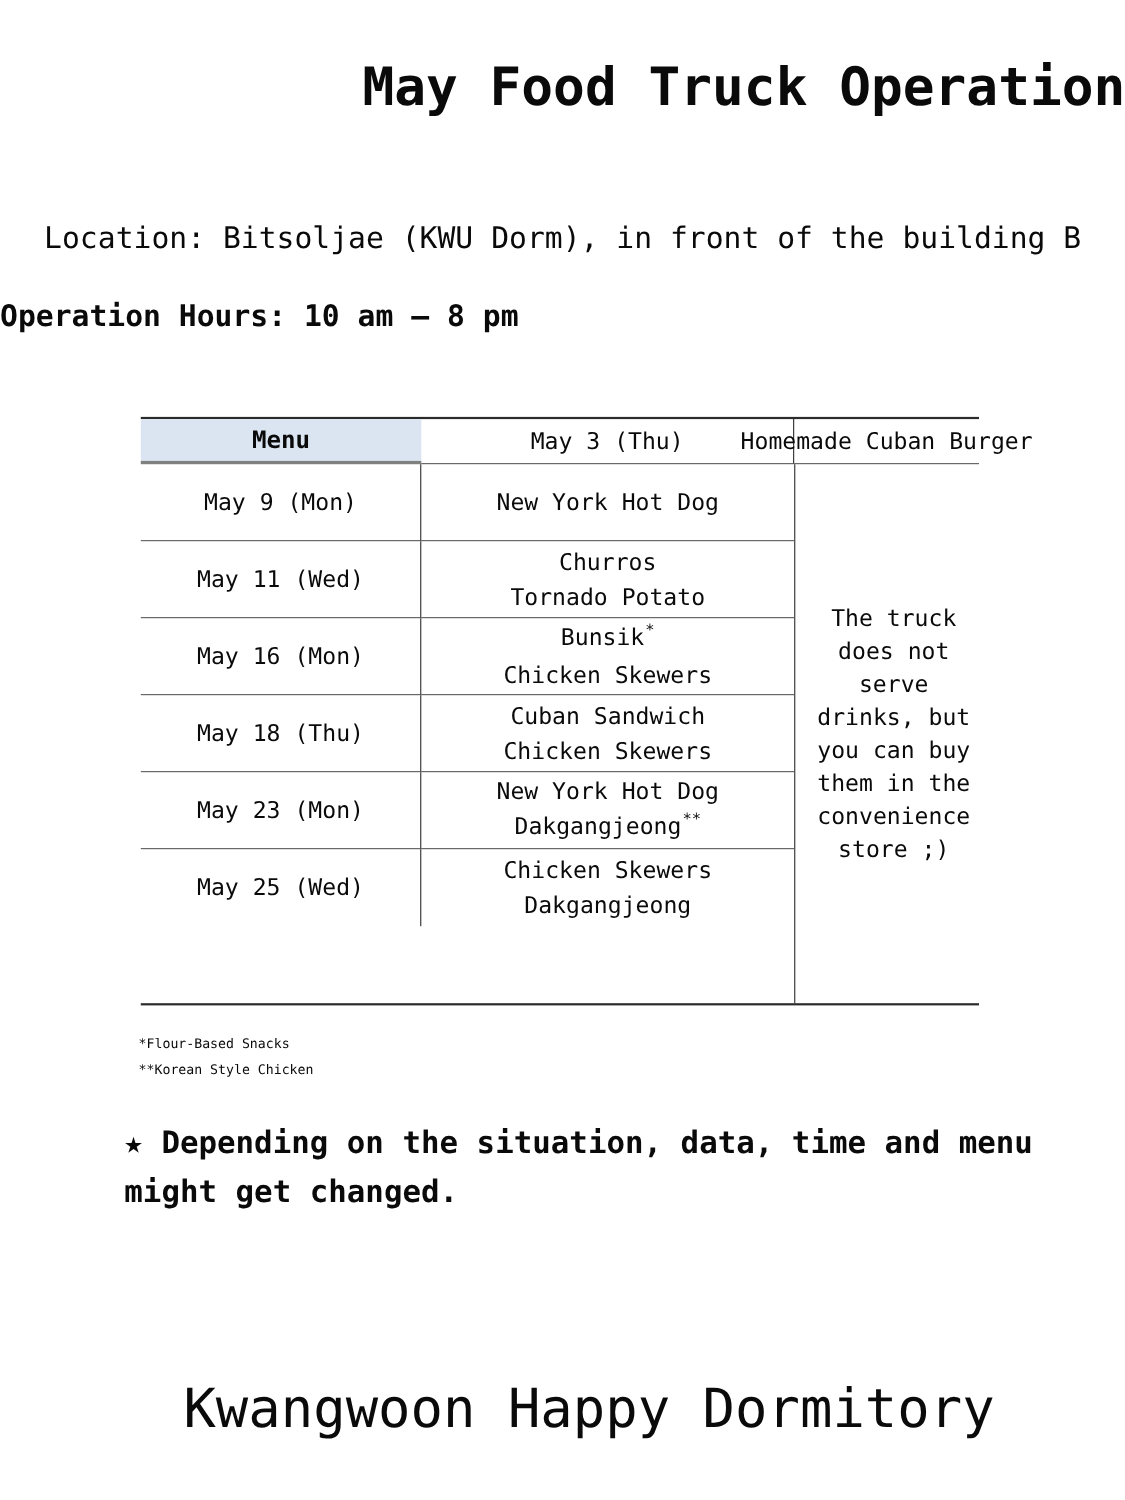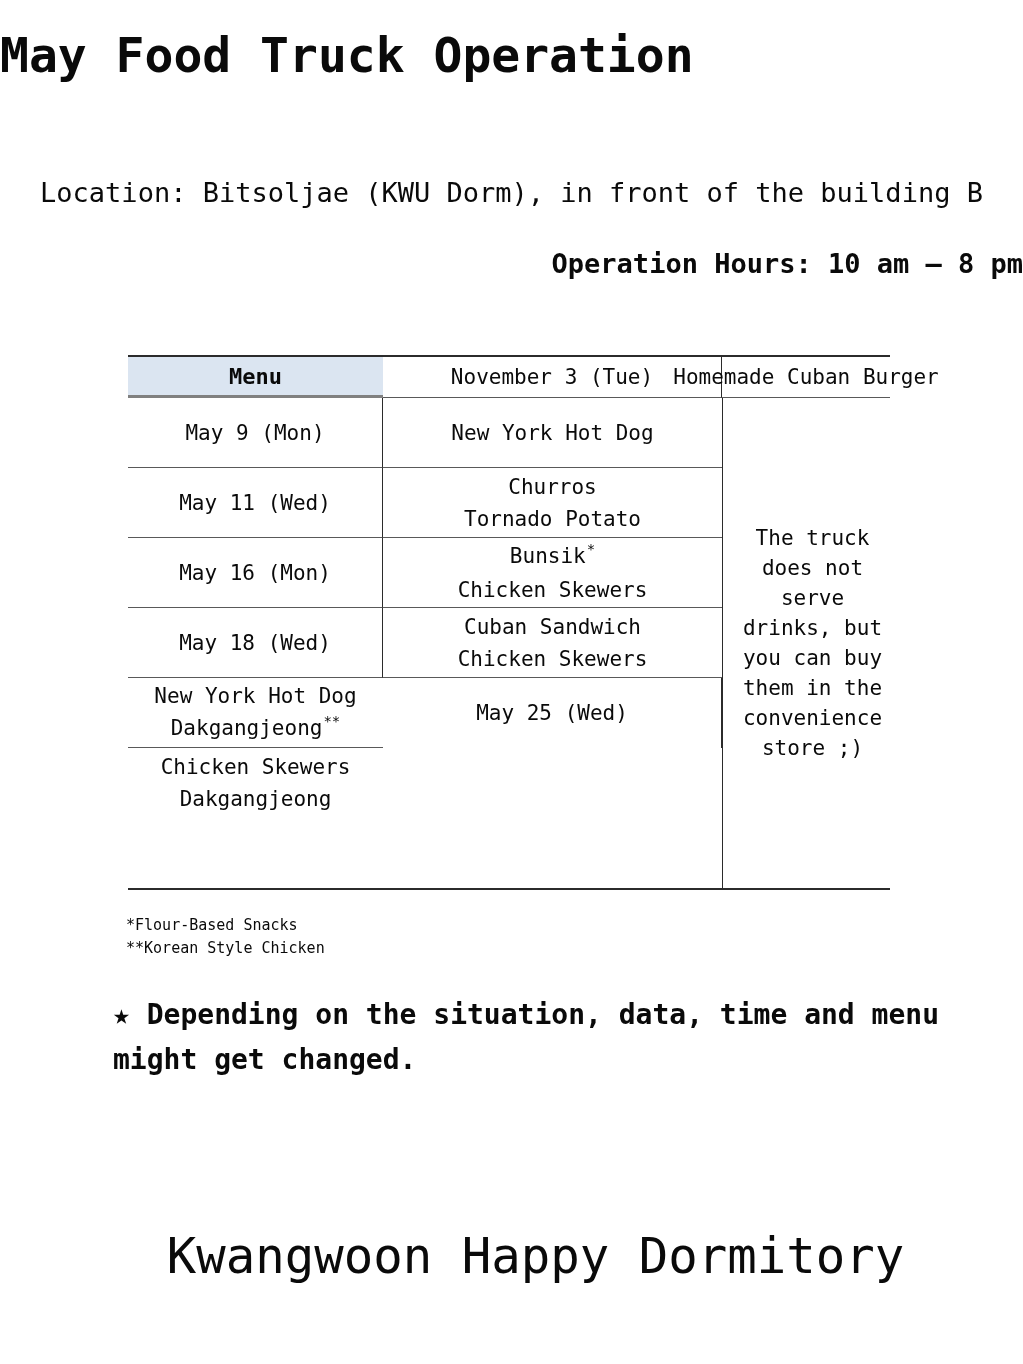--- a/index.html
+++ b/index.html
@@ -4,38 +4,38 @@
 <style>
   * { box-sizing: border-box; margin: 0; padding: 0; }
   html, body { background: #ffffff; }
   body {
     width: 1023px; height: 1364px;
     font-family: "DejaVu Sans Mono", "Liberation Mono", monospace;
     color: #0a0a0a;
     overflow: hidden;
   }
   .title {
-    margin-top: 28px;
-    text-align: left;
+    margin-top: 52px;
+    text-align: right;
     font-size: 48px;
     font-weight: bold;
     line-height: 1.15;
     letter-spacing: 0px;
     white-space: nowrap;
   }
   .location {
     margin-top: 94px;
     text-align: center;
     font-size: 27px;
     font-weight: normal;
     white-space: nowrap;
   }
   .hours {
     margin-top: 40px;
-    text-align: right;
+    text-align: left;
     font-size: 27px;
     font-weight: bold;
     white-space: nowrap;
   }
   .tbl {
     margin: 76px 0 0 128px;
     width: 762px;
     display: grid;
     grid-template-columns: 255px 339px 168px;
     grid-template-rows: 41px repeat(7, 70px);
@@ -67,21 +67,21 @@
     padding-left: 12px;
   }
   .menu-line { white-space: nowrap; }
   .sup {
     font-size: 14px;
     position: relative; top: -9px;
     margin-left: 1px;
   }
   .footnotes {
     margin: 24px 0 0 126px;
-    font-size: 15px;
+    font-size: 12px;
     line-height: 23px;
   }
   .warning {
     margin: 32px 0 0 113px;
     width: 880px;
     font-size: 28px;
     font-weight: bold;
     line-height: 45px;
   }
   .footer-title {
@@ -110,21 +110,21 @@
 
     <div class="note-cell col-note">The truck
 does not
 serve
 drinks, but
 you can buy
 them in the
 convenience
 store ;)</div>
 
-    <div class="td col-date sep">November 3 (Tue)</div>
+    <div class="td col-date sep">May 3 (Thu)</div>
     <div class="td sep">
       <div class="menu-line"><span>Homemade Cuban Burger</span></div>
     </div>
 
     <div class="td col-date sep">May 9 (Mon)</div>
     <div class="td sep">
       <div class="menu-line"><span>New York Hot Dog</span></div>
     </div>
 
     <div class="td col-date sep">May 11 (Wed)</div>
@@ -132,26 +132,27 @@
       <div class="menu-line"><span>Churros</span></div>
       <div class="menu-line"><span>Tornado Potato</span></div>
     </div>
 
     <div class="td col-date sep">May 16 (Mon)</div>
     <div class="td sep">
       <div class="menu-line"><span>Bunsik</span><span class="sup">*</span></div>
       <div class="menu-line"><span>Chicken Skewers</span></div>
     </div>
 
-    <div class="td col-date sep">May 18 (Wed)</div>
+    <div class="td col-date sep">May 18 (Thu)</div>
     <div class="td sep">
       <div class="menu-line"><span>Cuban Sandwich</span></div>
       <div class="menu-line"><span>Chicken Skewers</span></div>
     </div>
 
+    <div class="td col-date sep">May 23 (Mon)</div>
     <div class="td sep">
       <div class="menu-line"><span>New York Hot Dog</span></div>
       <div class="menu-line"><span>Dakgangjeong</span><span class="sup">**</span></div>
     </div>
 
     <div class="td col-date">May 25 (Wed)</div>
     <div class="td">
       <div class="menu-line"><span>Chicken Skewers</span></div>
       <div class="menu-line"><span>Dakgangjeong</span></div>
     </div>

